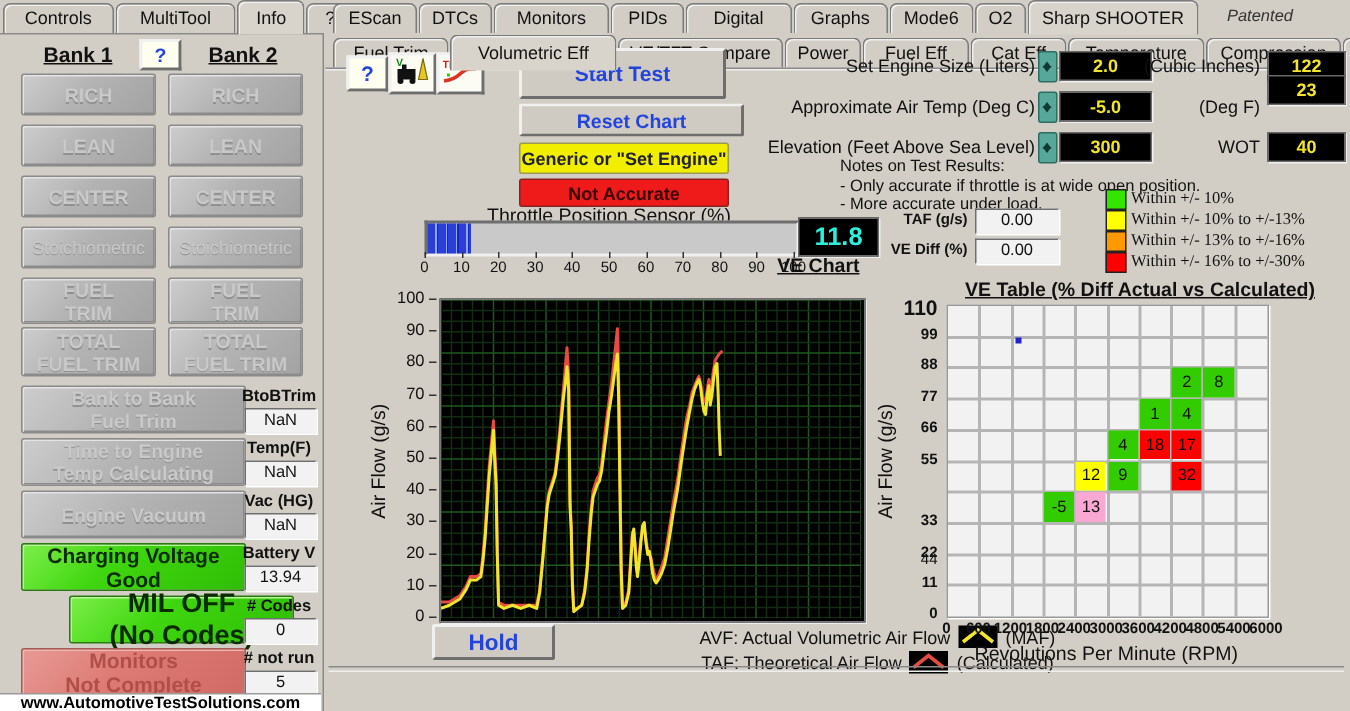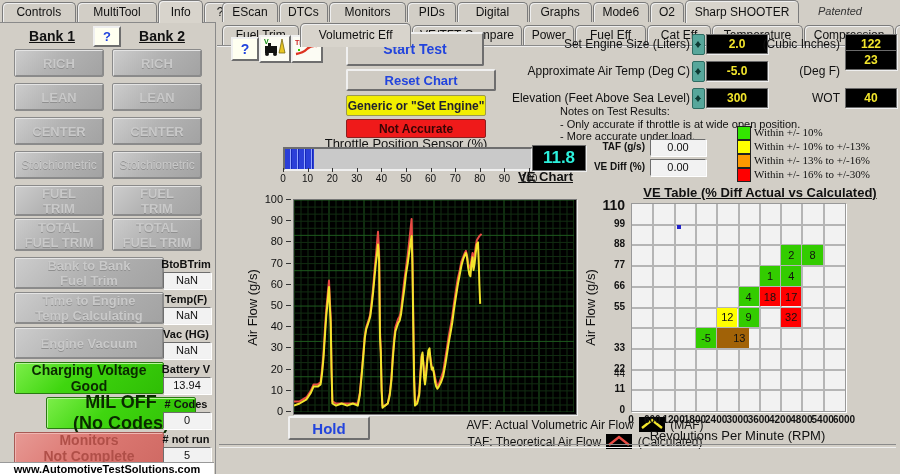--- a/index.html
+++ b/index.html
@@ -374,21 +374,21 @@
         <div class="abs" style="left: 170.4px; top: 41.4px; width: 20.3px; height: 19.7px; background: rgb(51, 204, 0); font-size: 11px; color: rgb(17, 17, 17); display: flex; align-items: center; justify-content: center;">8</div>
         <div class="abs" style="left: 127.8px; top: 62.1px; width: 20.3px; height: 19.7px; background: rgb(51, 204, 0); font-size: 11px; color: rgb(17, 17, 17); display: flex; align-items: center; justify-content: center;">1</div>
         <div class="abs" style="left: 149.1px; top: 62.1px; width: 20.3px; height: 19.7px; background: rgb(51, 204, 0); font-size: 11px; color: rgb(17, 17, 17); display: flex; align-items: center; justify-content: center;">4</div>
         <div class="abs" style="left: 106.5px; top: 82.8px; width: 20.3px; height: 19.7px; background: rgb(51, 204, 0); font-size: 11px; color: rgb(17, 17, 17); display: flex; align-items: center; justify-content: center;">4</div>
         <div class="abs" style="left: 127.8px; top: 82.8px; width: 20.3px; height: 19.7px; background: rgb(255, 0, 0); font-size: 11px; color: rgb(17, 17, 17); display: flex; align-items: center; justify-content: center;">18</div>
         <div class="abs" style="left: 149.1px; top: 82.8px; width: 20.3px; height: 19.7px; background: rgb(255, 0, 0); font-size: 11px; color: rgb(17, 17, 17); display: flex; align-items: center; justify-content: center;">17</div>
         <div class="abs" style="left: 85.2px; top: 103.5px; width: 20.3px; height: 19.7px; background: rgb(255, 255, 0); font-size: 11px; color: rgb(17, 17, 17); display: flex; align-items: center; justify-content: center;">12</div>
         <div class="abs" style="left: 106.5px; top: 103.5px; width: 20.3px; height: 19.7px; background: rgb(51, 204, 0); font-size: 11px; color: rgb(17, 17, 17); display: flex; align-items: center; justify-content: center;">9</div>
         <div class="abs" style="left: 149.1px; top: 103.5px; width: 20.3px; height: 19.7px; background: rgb(255, 0, 0); font-size: 11px; color: rgb(17, 17, 17); display: flex; align-items: center; justify-content: center;">32</div>
         <div class="abs" style="left: 63.9px; top: 124.2px; width: 20.3px; height: 19.7px; background: rgb(51, 204, 0); font-size: 11px; color: rgb(17, 17, 17); display: flex; align-items: center; justify-content: center;">-5</div>
-        <div class="abs" style="left: 85.2px; top: 124.2px; width: 20.3px; height: 19.7px; background: #a16207; font-size: 11px; color: rgb(17, 17, 17); display: flex; align-items: center; justify-content: center; padding-left: 12px;">13</div>
+        <div class="abs" style="left: 85.2px; top: 124.2px; width: 20.3px; height: 19.7px; background: #f9a8d4; font-size: 11px; color: rgb(17, 17, 17); display: flex; align-items: center; justify-content: center;">13</div>
         <div class="abs" style="left: 44.86px; top: 20.5818px; width: 4px; height: 4px; background: rgb(34, 34, 204);"></div>
       </div>
     <div id="veTableAxes">
         <div class="axis-num" style="left: 384px; top: 404px; width: 26px; font-weight: bold; font-size: 10px;">0</div>
         <div class="axis-num" style="left: 384px; top: 383.3px; width: 26px; font-weight: bold; font-size: 10px;">11</div>
         <div class="axis-num" style="left: 384px; top: 362.6px; width: 26px; font-weight: bold; font-size: 10px;">22</div>
         <div class="axis-num" style="left: 384px; top: 341.9px; width: 26px; font-weight: bold; font-size: 10px;">33</div>
         <div class="axis-num" style="left: 384px; top: 321.2px; width: 26px; font-weight: normal; font-size: 10px; margin-top: 47px;">44</div>
         <div class="axis-num" style="left: 384px; top: 300.5px; width: 26px; font-weight: bold; font-size: 10px;">55</div>
         <div class="axis-num" style="left: 384px; top: 279.8px; width: 26px; font-weight: bold; font-size: 10px;">66</div>

